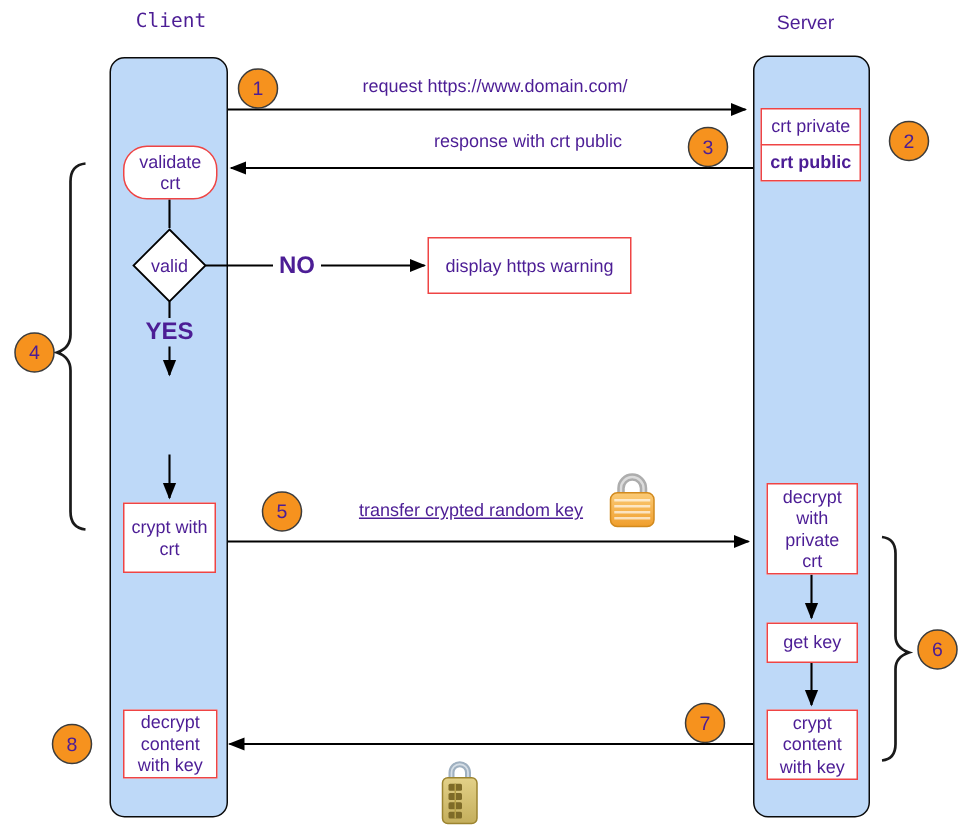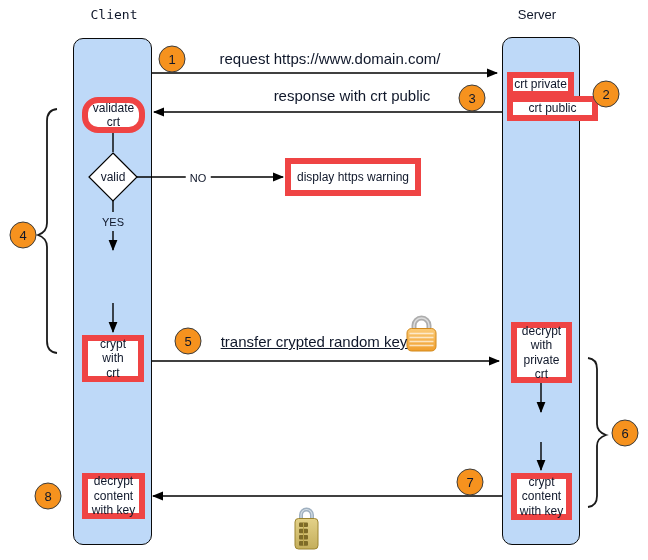--- a/index.html
+++ b/index.html
@@ -1,42 +1,42 @@
 <!DOCTYPE html>
 <html><head>
 <meta charset="utf-8">
 <style>
   html,body { margin:0; padding:0; background:#ffffff; }
   .canvas {
     position:relative; width:648px; height:560px; background:#ffffff;
-    font-family:"Liberation Sans", sans-serif; color:#0f172a; overflow:hidden;
+    font-family:"Liberation Sans", sans-serif; color:#4c1d95; overflow:hidden;
   }
   .layer-svg { position:absolute; left:0; top:0; z-index:2; }
   .lifeline {
     position:absolute; z-index:1; box-sizing:border-box;
     background:#BED9F8; border:1.5px solid #0a0a0a; border-radius:10px;
   }
   .node {
     position:absolute; z-index:3; box-sizing:border-box;
-    background:#ffffff; border:6px solid #ef4444;
+    background:#ffffff; border:1px solid #ef4444;
     display:flex; align-items:center; justify-content:center;
     text-align:center; font-size:12px; line-height:1.2; white-space:pre-line;
   }
   .actor-label {
     position:absolute; z-index:3; transform:translateX(-50%);
     font-size:13px; white-space:nowrap;
   }
   .actor-mono { font-family:"DejaVu Sans Mono", monospace; }
   .msg-label {
     position:absolute; z-index:3; transform:translateX(-50%);
-    font-size:15px; white-space:nowrap;
+    font-size:12px; white-space:nowrap;
   }
   .inline-label {
     position:absolute; z-index:3; transform:translate(-50%,-50%);
-    font-size:11px; white-space:nowrap;
+    font-size:16px; white-space:nowrap;font-weight:bold;
   }
   .inline-label.on-line { background:#ffffff; padding:0 4px; }
   .badge {
     position:absolute; z-index:4; width:27px; height:27px;
     transform:translate(-50%,-50%);
     background:#F6921E; border:1.5px solid #3c3c3c; border-radius:50%;
     display:flex; align-items:center; justify-content:center;
     font-size:13px; box-sizing:border-box;
   }
   .diamond-label {
@@ -124,25 +124,26 @@
 crt</div>
   <div class="diamond-label" style="left:113px; top:177px;">valid</div>
   <div class="node" style="left:82px; top:335px; width:62px; height:47px;">crypt with
 crt</div>
   <div class="node" style="left:82px; top:473px; width:63px; height:46px;">decrypt
 content
 with key</div>
   <div class="node" style="left:285px; top:158px; width:136px; height:38px;">display https warning</div>
 
   <div class="node" style="left:507px; top:72px; width:67px; height:25px;">crt private</div>
-  <div class="node" style="left:507px; top:96px; width:91px; height:25px;">crt public</div>
+  <div class="node" style="left:507px; top:96px; width:67px; height:25px;font-weight:bold;">crt public</div>
   <div class="node" style="left:511px; top:322px; width:61px; height:61px;">decrypt
 with
 private
 crt</div>
+  <div class="node" style="left:511px; top:415px; width:61px; height:27px;">get key</div>
   <div class="node" style="left:511px; top:473px; width:61px; height:47px;text-align:center;">crypt
 content
 with key</div>
 
   <div class="msg-label" style="left:330px; top:50px;">request https://www.domain.com/</div>
   <div class="msg-label" style="left:352px; top:87px;">response with crt public</div>
   <div class="msg-label" style="left:314px; top:333px;text-decoration:underline;">transfer crypted random key</div>
 
   <div class="inline-label on-line" style="left:198px; top:178px;">NO</div>
   <div class="inline-label" style="left:113px; top:222px;">YES</div>

